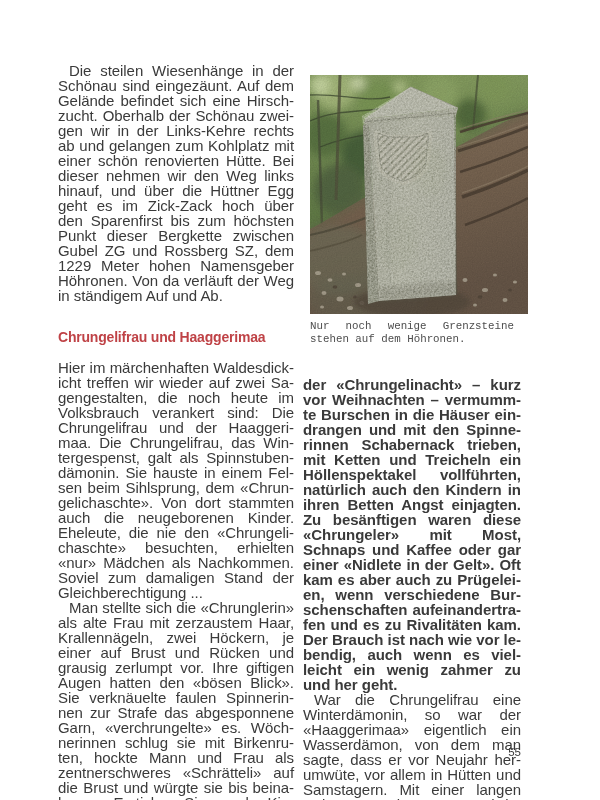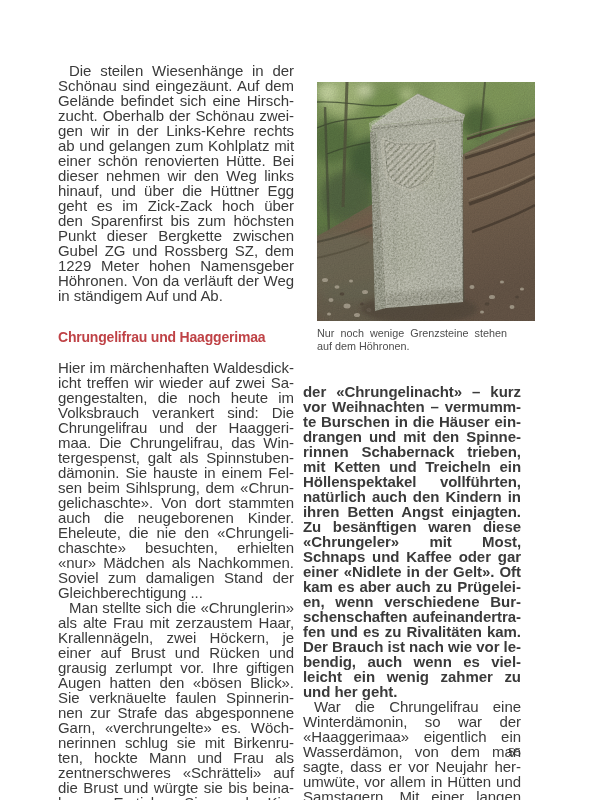--- a/index.html
+++ b/index.html
@@ -11,21 +11,21 @@
   .right-col{position:absolute;left:303px;top:68px;width:218px;}
   p.body-text{
     margin:0;font-size:15px;line-height:15px;color:#3a3a3a;
     text-align:justify;letter-spacing:-0.05px;hyphens:manual;
   }
   p.indent{text-indent:11px;}
   h2.section-heading{
     margin:26px 0 15px 0;font-size:14px;line-height:16px;font-weight:bold;
     color:#bf4246;letter-spacing:-0.2px;
   }
-  figure.photo-figure{margin:8px;padding:6px;}
+  figure.photo-figure{margin:1px;padding:6px;font-family:Liberation Mono, monospace;}
   .photo-frame{width:218px;height:239px;display:block;}
   p.caption{
     margin:6px 0 0 0;font-size:10.8px;line-height:13px;color:#4d4d4d;
     text-align:justify;hyphens:manual;
   }
   p.body-start{margin-top:25px;font-weight:bold;}
   .page-number{
     position:absolute;left:303px;top:746px;width:218px;text-align:right;
     font-size:11.5px;color:#3c3c3c;
   }

